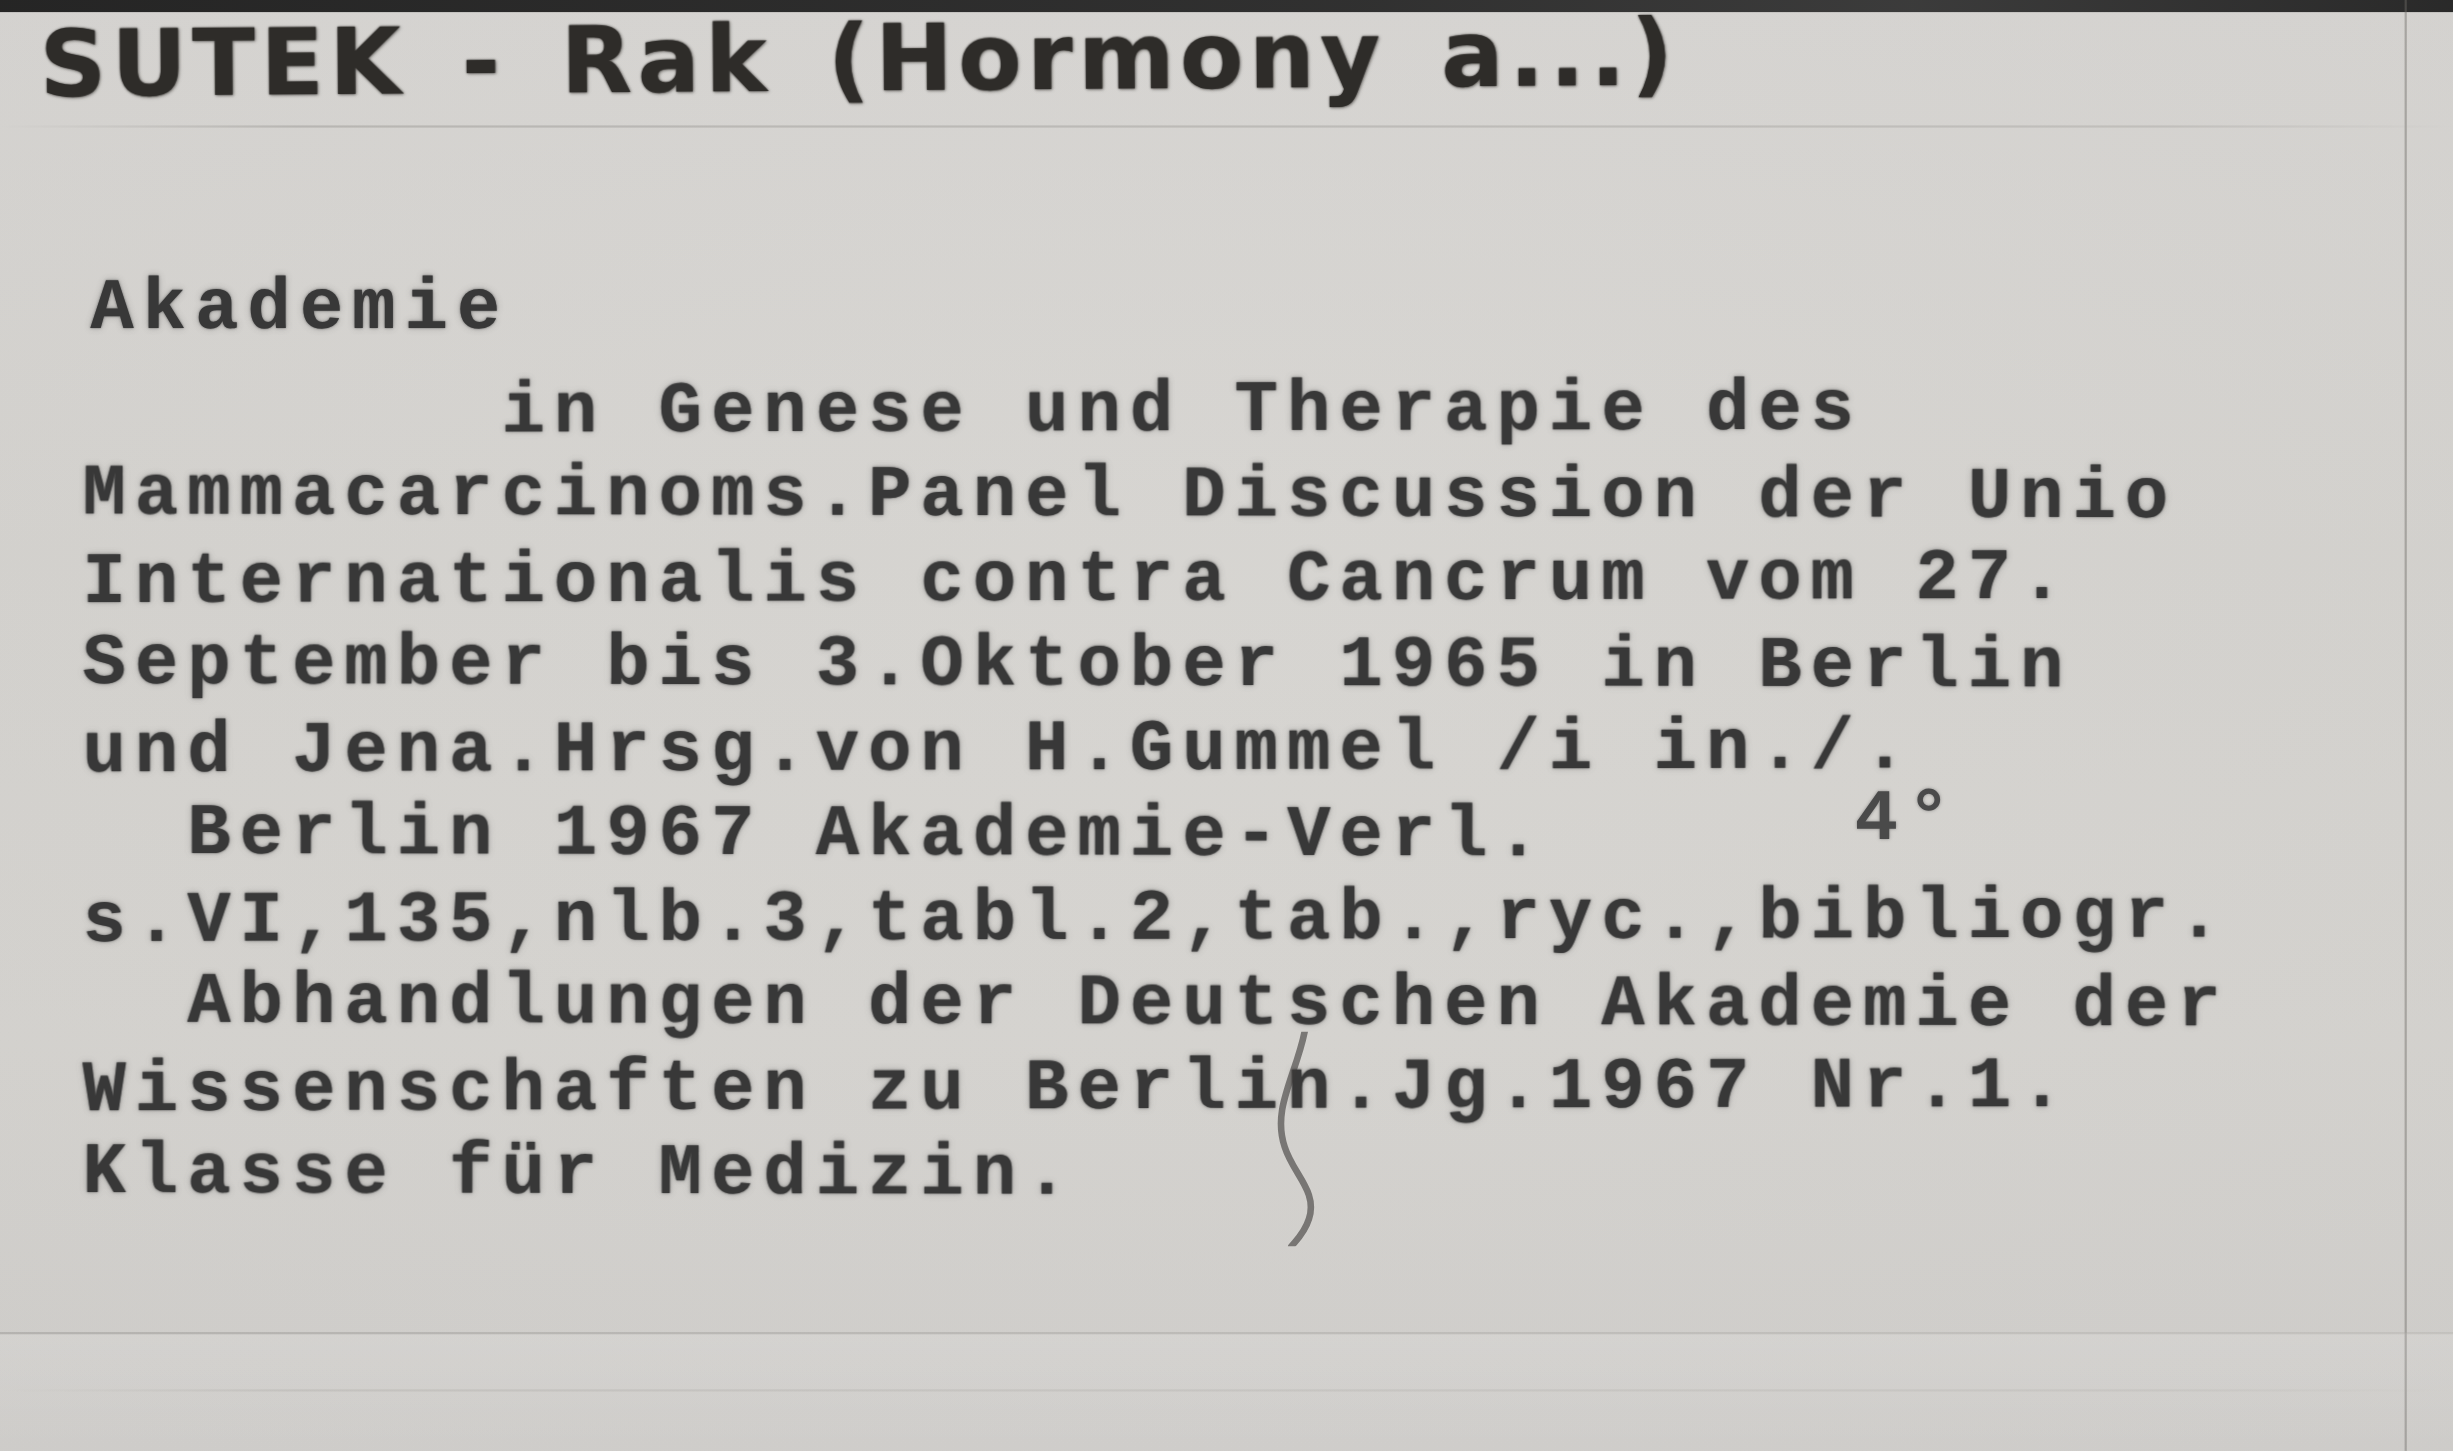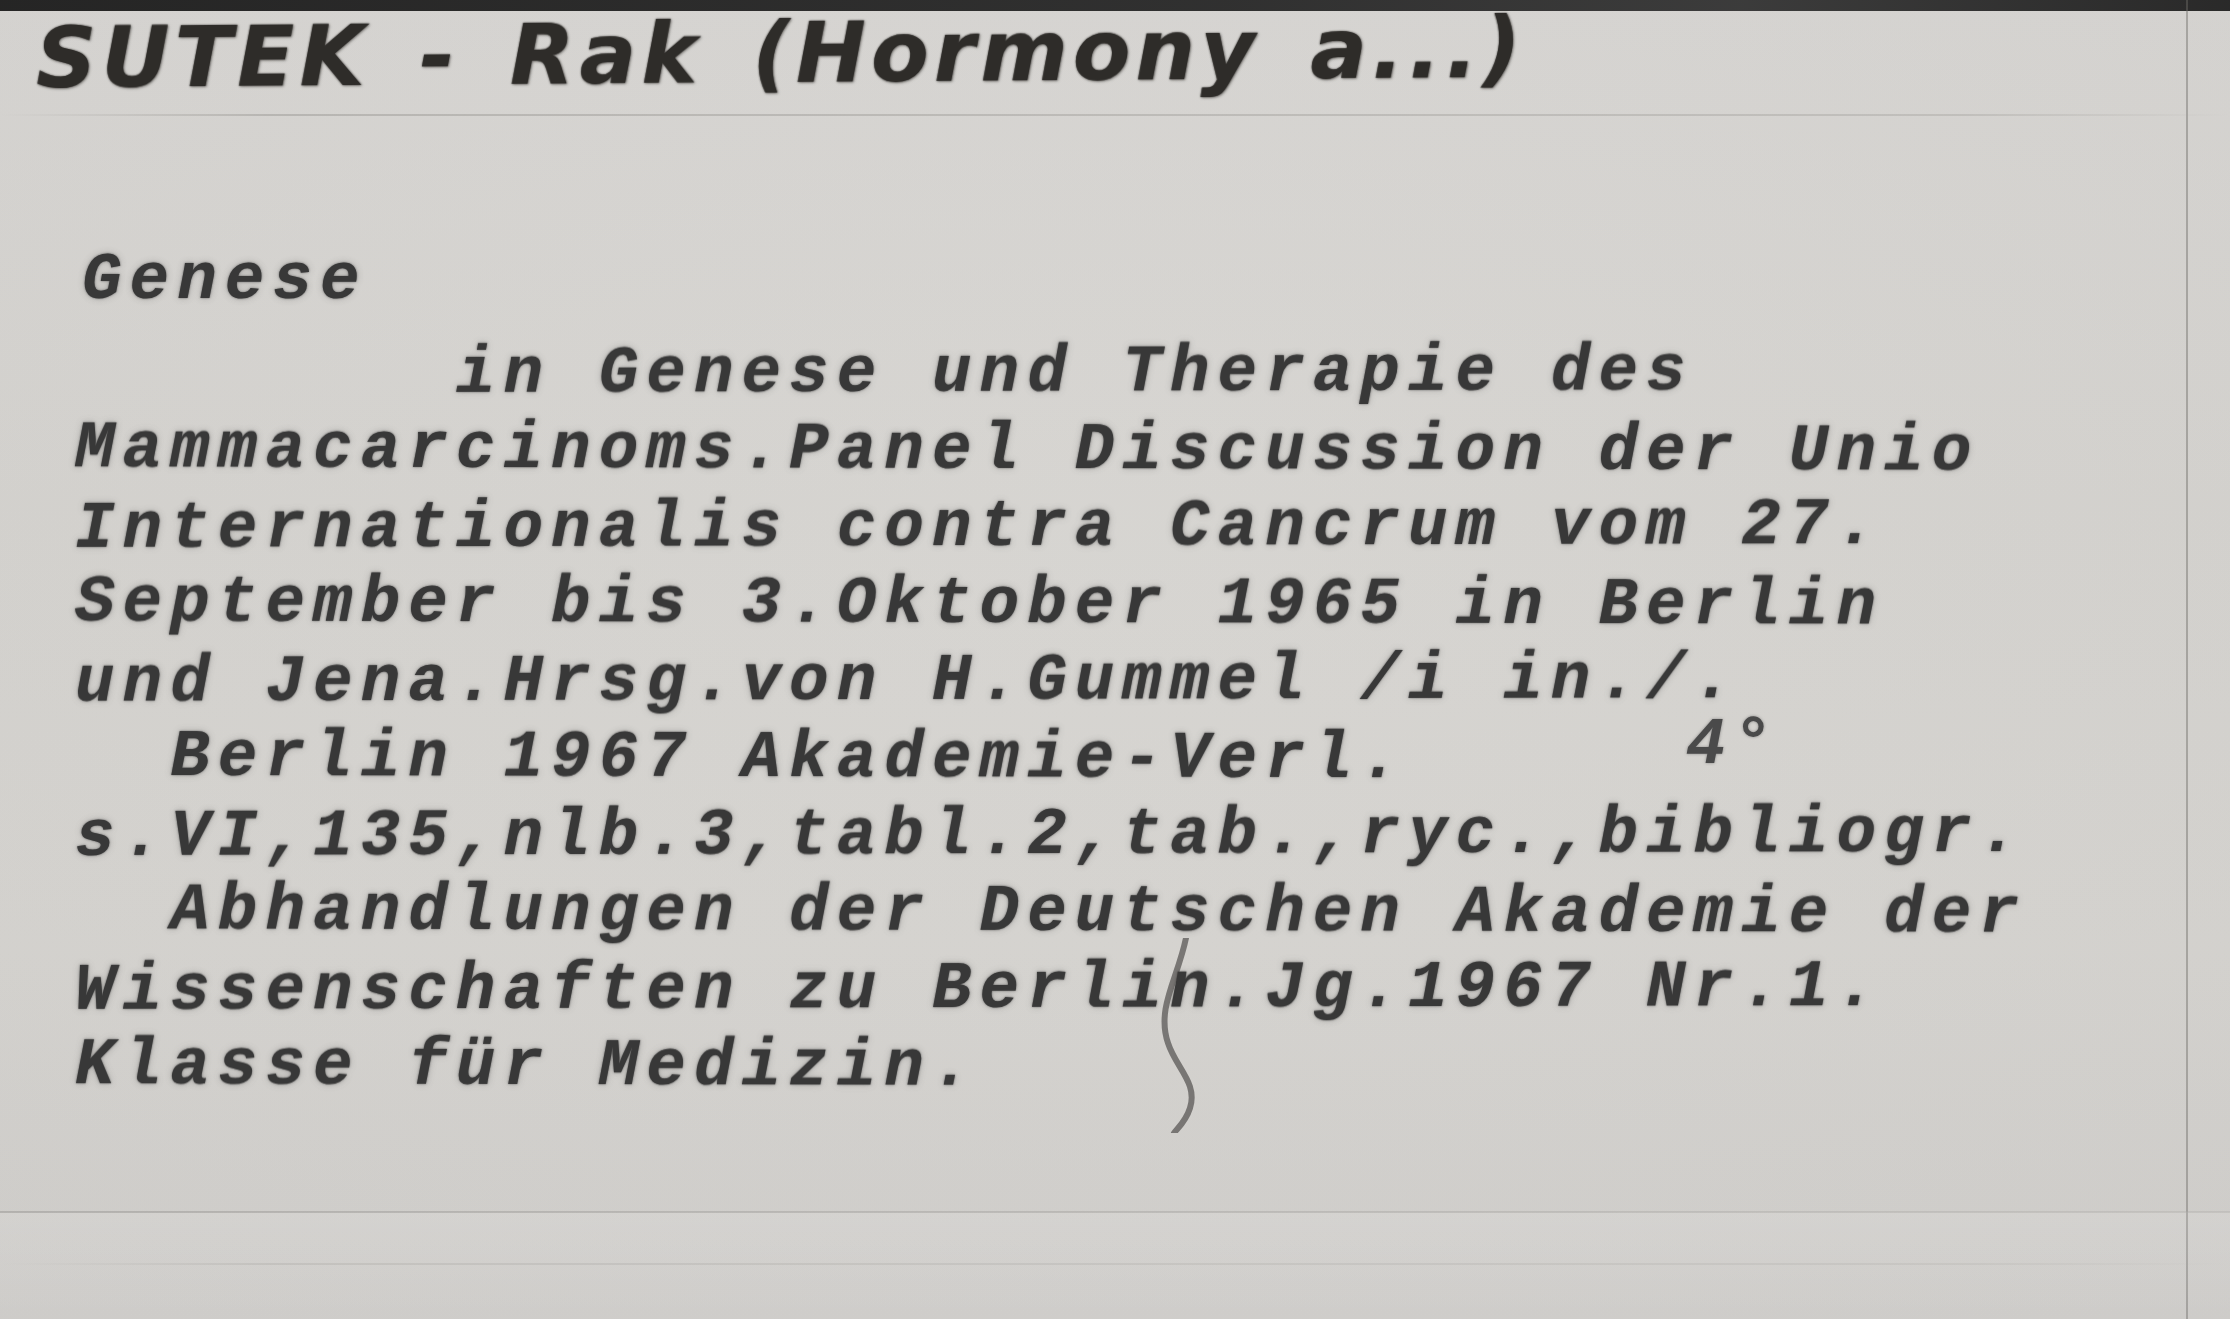--- a/index.html
+++ b/index.html
@@ -13,21 +13,20 @@
   }
 
   .card {
     position: absolute;
     inset: 0;
     width: 2230px;
     height: 1319px;
     background:
       radial-gradient(ellipse 160% 120% at 50% 40%, rgba(255,255,255,0.10), rgba(0,0,0,0.045)),
       linear-gradient(180deg, #d6d4d1 0%, #d2d0cc 38%, #d4d2ce 72%, #d0cecb 100%);
-    font-style: italic;
   }
 
   
   .edge-top {
     position: absolute; left: 0; top: 0; width: 2230px; height: 11px;
     background: linear-gradient(90deg, #161616 0%, #222 55%, #2e2e2e 78%, #1b1b1b 100%);
     opacity: 0.92;
   }
   .edge-right {
     position: absolute; top: 0; left: 2186px; width: 2px; height: 1319px;
@@ -113,21 +112,21 @@
   <div class="edge-top"></div>
   <div class="edge-right"></div>
   <div class="crease c1"></div>
   <div class="bottom-strip"></div>
   <div class="crease c2"></div>
   <div class="crease c3"></div>
 
   <div class="handwriting">SUTEK - Rak (Hormony a...)</div>
 
 
-  <div class="type heading">Genese</div>
+  <div class="type heading">Akademie</div>
 
 
   <div class="type format faded">4°</div>
 
   <div>
     <div class="type body-line l0">        in Genese und Therapie des</div>
     <div class="type body-line l1">Mammacarcinoms.Panel Discussion der Unio</div>
     <div class="type body-line l2">Internationalis contra Cancrum vom 27.</div>
     <div class="type body-line l3">September bis 3.Oktober 1965 in Berlin</div>
     <div class="type body-line l4">und Jena.Hrsg.von H.Gummel /i in./.</div>

